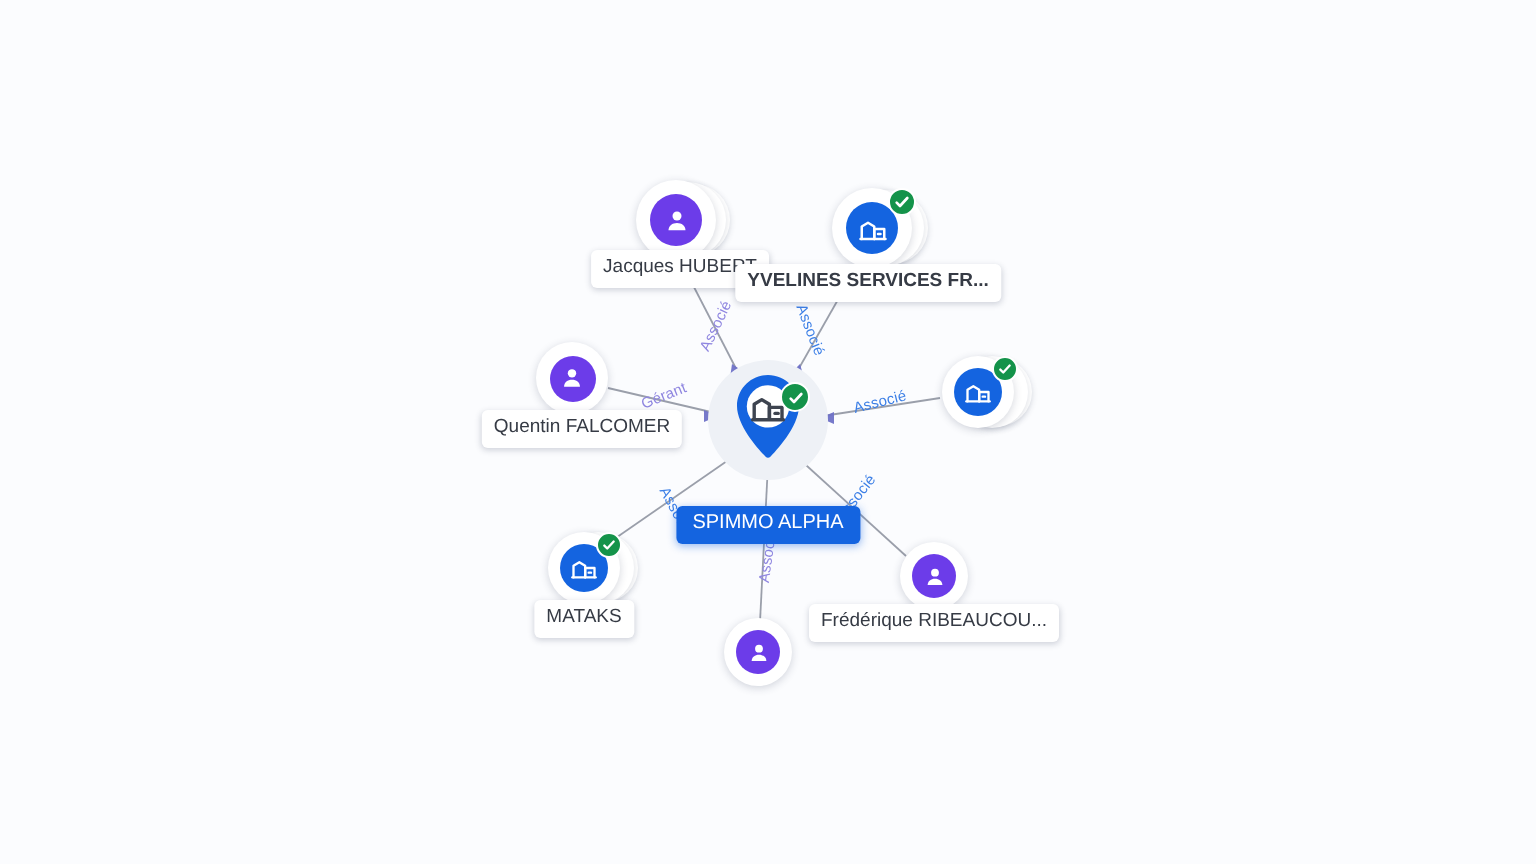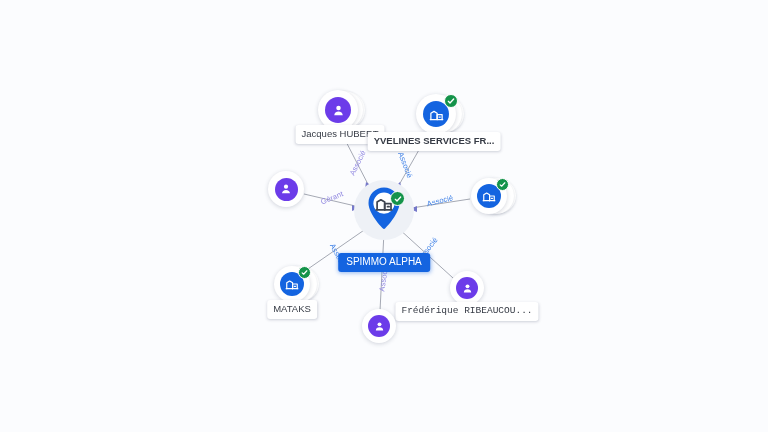--- a/index.html
+++ b/index.html
@@ -184,20 +184,21 @@
   <div class="node" style="left:286px; top:189px;">
     <div class="circle-node" style="left:-18px; top:-18px; width:36px; height:36px;">
       <div class="inner-disc disc-person" style="width:23px; height:23px;">
         <svg width="14" height="14" viewBox="0 0 24 24" fill="#ffffff" aria-hidden="true">
           <circle cx="12" cy="8" r="3.6"></circle>
           <path d="M5.2 19.4c0-3.7 3.1-5.9 6.8-5.9s6.8 2.2 6.8 5.9z"></path>
         </svg>
       </div>
     </div>
   </div>
+  <div class="label-chip" style="left:291px; top:205px;">Quentin FALCOMER</div>
 
   <div class="node" style="left:489px; top:196px;">
     <div class="node-stack" style="left:-7px; top:-17px; width:34px; height:34px;"></div>
     <div class="node-stack" style="left:-11px; top:-18px; width:36px; height:36px;"></div>
     <div class="circle-node" style="left:-18px; top:-18px; width:36px; height:36px;">
       <div class="inner-disc disc-company" style="width:24px; height:24px;">
         <svg width="14" height="14" viewBox="0 0 24 24" fill="none" stroke="#ffffff" stroke-width="2" stroke-linejoin="round" stroke-linecap="round" aria-hidden="true">
           <path d="M3 20V10l5-3 5 3v10"></path>
           <path d="M13 20V12h8v8"></path>
           <path d="M2 20h20"></path>
@@ -236,21 +237,21 @@
   <div class="node" style="left:467px; top:288px;">
     <div class="circle-node" style="left:-17px; top:-17px; width:34px; height:34px;">
       <div class="inner-disc disc-person" style="width:22px; height:22px;">
         <svg width="13" height="13" viewBox="0 0 24 24" fill="#ffffff" aria-hidden="true">
           <circle cx="12" cy="8" r="3.6"></circle>
           <path d="M5.2 19.4c0-3.7 3.1-5.9 6.8-5.9s6.8 2.2 6.8 5.9z"></path>
         </svg>
       </div>
     </div>
   </div>
-  <div class="label-chip" style="left:467px; top:302px;font-family:Liberation Mono, monospace;">Frédérique RIBEAUCOU...</div>
+  <div class="label-chip" style="left:467px; top:302px;">Frédérique RIBEAUCOU...</div>
 
   <div class="node" style="left:379px; top:326px;">
     <div class="circle-node" style="left:-17px; top:-17px; width:34px; height:34px;">
       <div class="inner-disc disc-person" style="width:22px; height:22px;">
         <svg width="13" height="13" viewBox="0 0 24 24" fill="#ffffff" aria-hidden="true">
           <circle cx="12" cy="8" r="3.6"></circle>
           <path d="M5.2 19.4c0-3.7 3.1-5.9 6.8-5.9s6.8 2.2 6.8 5.9z"></path>
         </svg>
       </div>
     </div>

